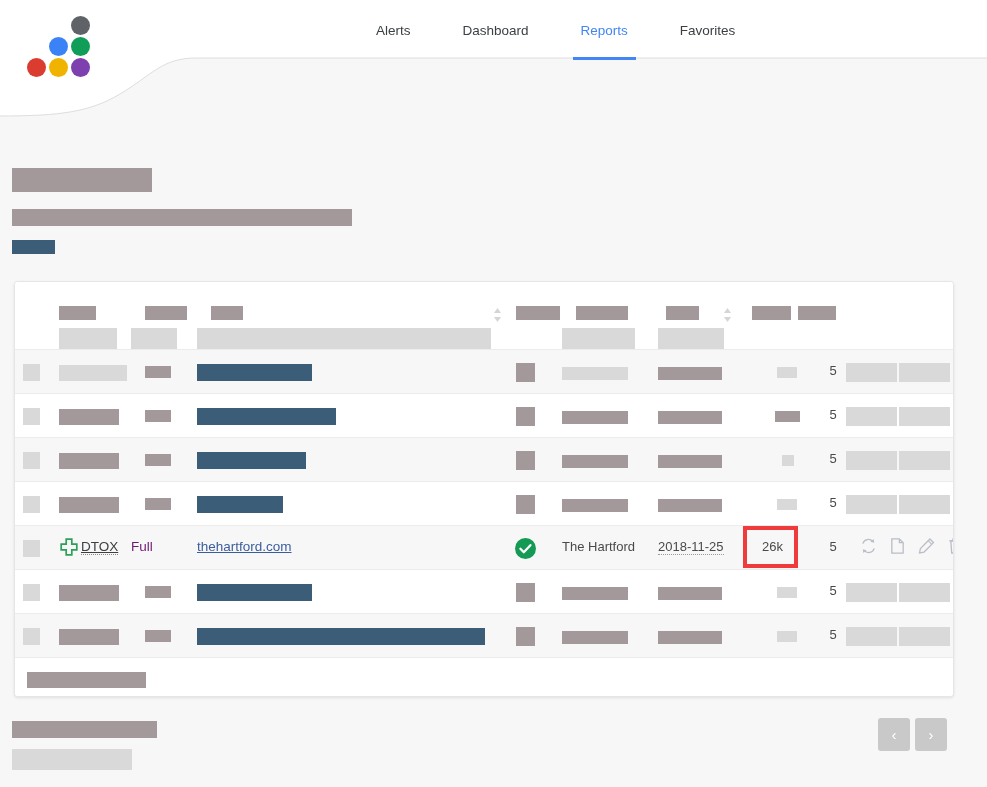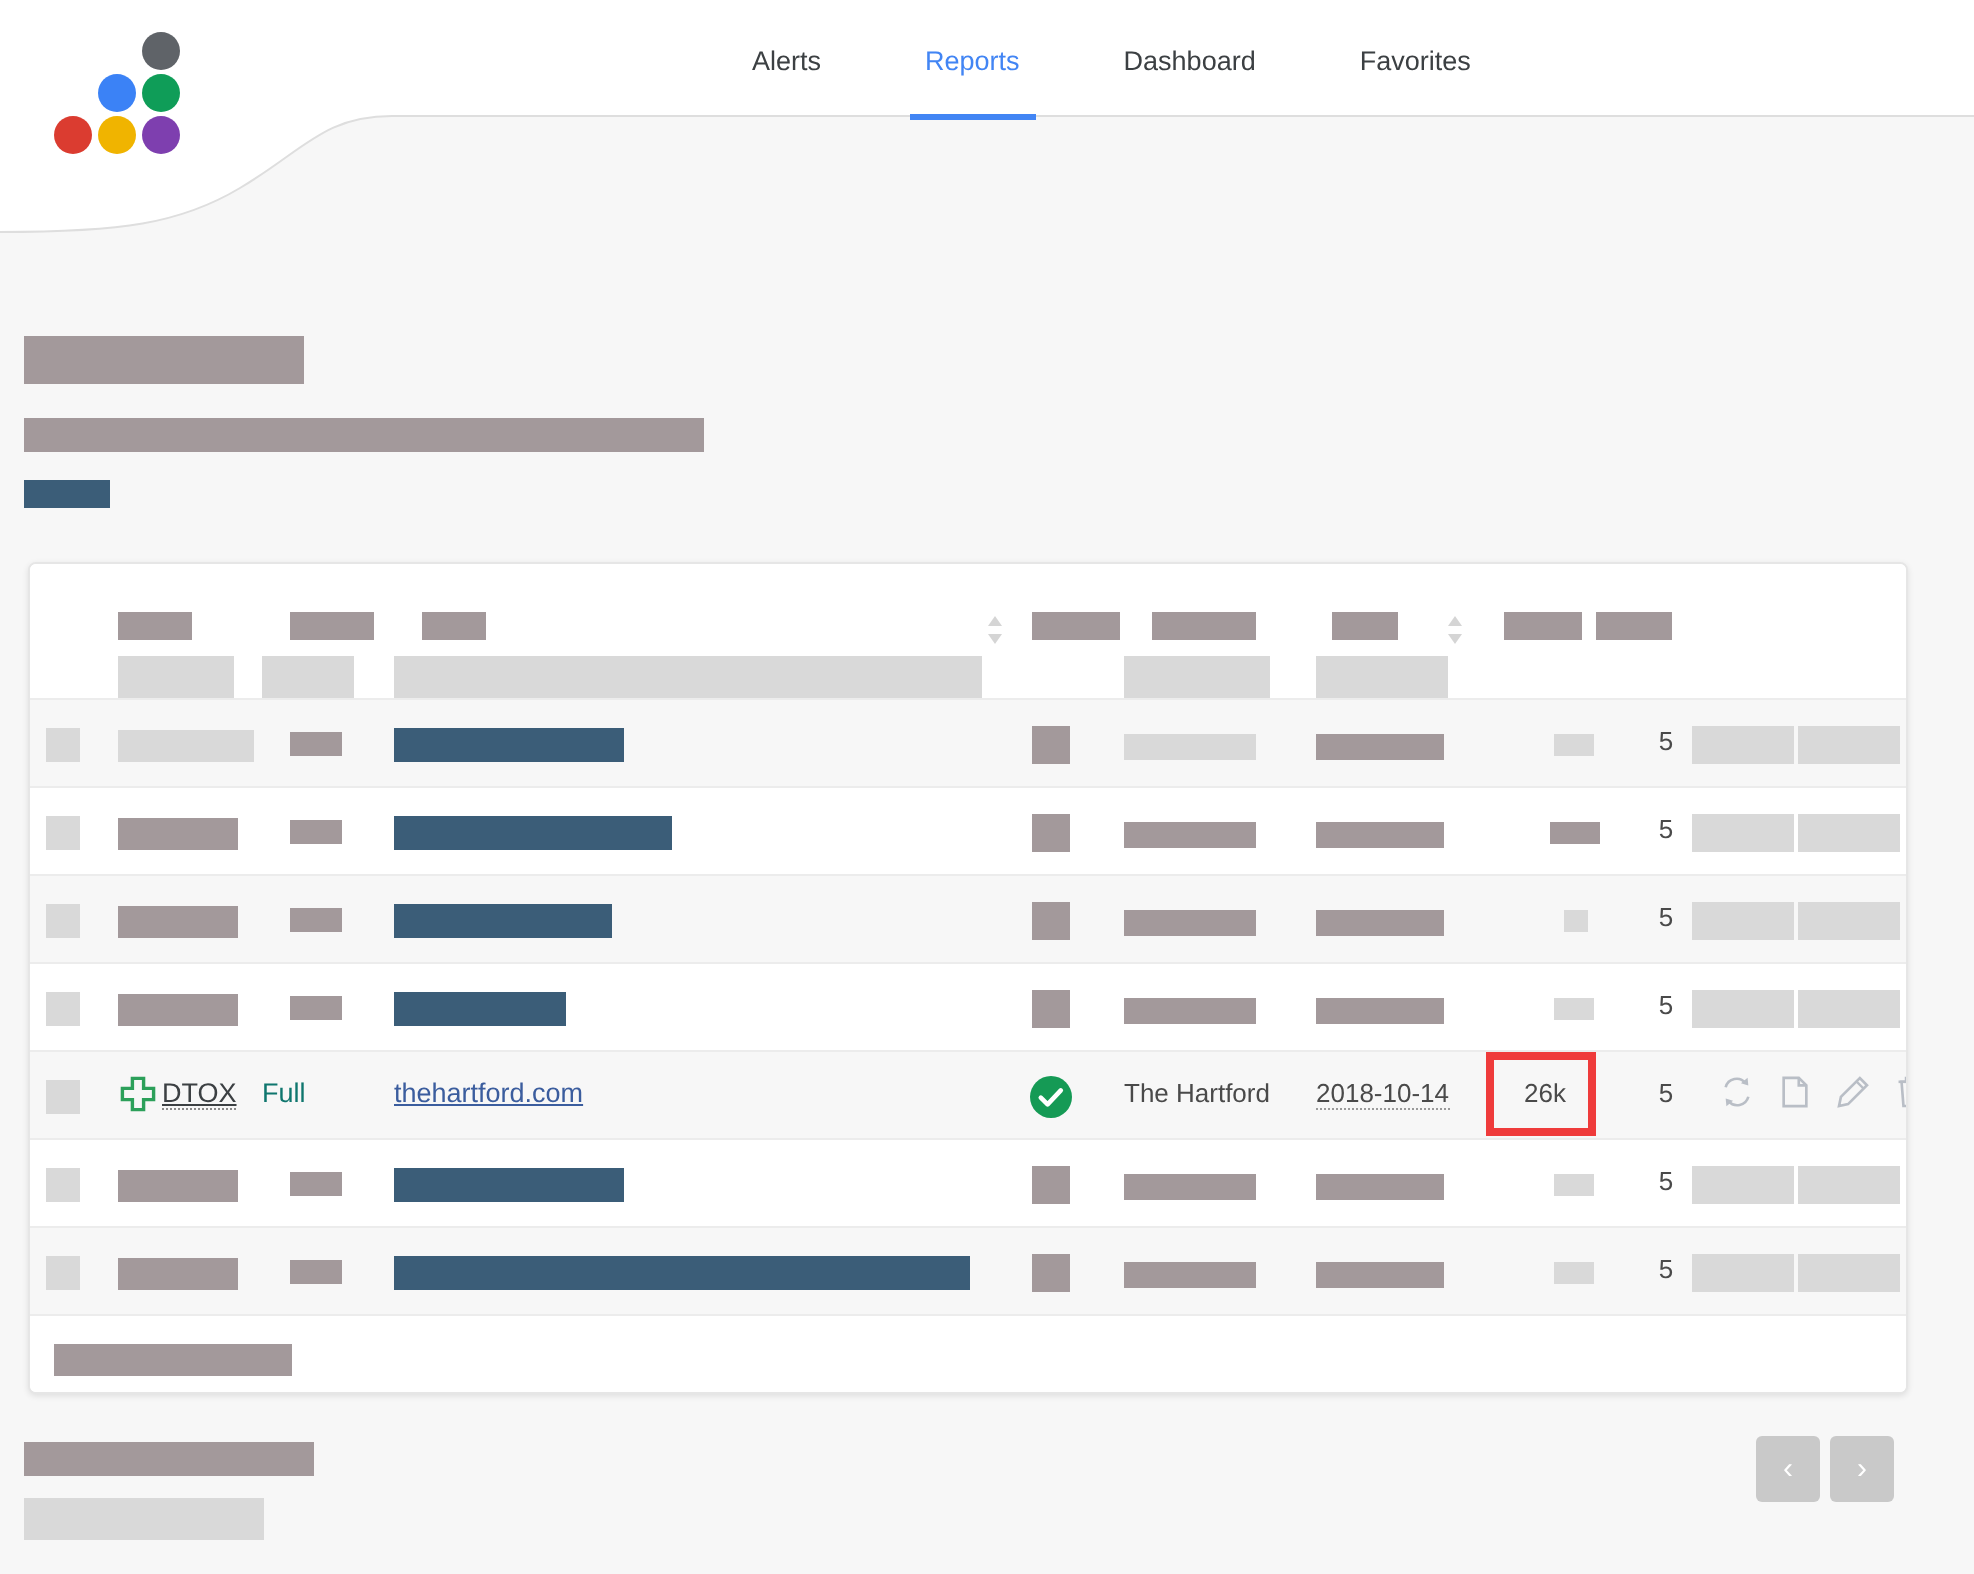--- a/index.html
+++ b/index.html
@@ -98,21 +98,21 @@
   
   .row-real { background:#f7f7f7; }
   .plus-ico { position:absolute; left:44px; top:12px; width:20px; height:20px; }
   .dtox {
     position:absolute; left:66px; top:13px;
     font-size:13.5px; color:#3c4043;
     border-bottom:1px dotted #8a8a8a;
     text-decoration:underline;
     cursor:pointer;
   }
-  .full { position:absolute; left:116px; top:13px; font-size:13.5px; color:#0f766e;text-align:right; }
+  .full { position:absolute; left:116px; top:13px; font-size:13.5px; color:#701a75;text-align:right; }
   .urlink {
     position:absolute; left:182px; top:13px;
     font-size:13.5px; color:#3b5d9e; text-decoration:underline; cursor:pointer;
   }
   .check-ico { position:absolute; left:500px; top:12px; width:21px; height:21px; }
   .company { position:absolute; left:547px; top:13px; font-size:13px; color:#4a4a4a; }
   .datetxt {
     position:absolute; left:643px; top:13px;
     font-size:13px; color:#4a4a4a;
     border-bottom:1px dotted #9a9a9a; cursor:pointer;
@@ -155,22 +155,22 @@
     <span class="dot d-gray"></span>
     <span class="dot d-blue"></span>
     <span class="dot d-green"></span>
     <span class="dot d-red"></span>
     <span class="dot d-yellow"></span>
     <span class="dot d-purple"></span>
   </div>
 
   <nav class="nav">
     <div class="nav-item">Alerts</div>
+    <div class="nav-item">Dashboard</div>
     <div class="nav-item active">Reports</div>
-    <div class="nav-item">Dashboard</div>
     <div class="nav-item">Favorites</div>
 
   </nav>
 </div>
 
 <div class="page-title-mask mask"></div>
 <div class="page-sub-mask mask"></div>
 <div class="page-link-mask mask-blue"></div>
 
 <div class="card">
@@ -265,21 +265,21 @@
     <span class="dtox">DTOX</span>
     <span class="full">Full</span>
     <span class="urlink">thehartford.com</span>
 
     <svg class="check-ico" viewBox="0 0 21 21">
       <circle cx="10.5" cy="10.5" r="10.5" fill="#159a55"></circle>
       <path d="M5.4 10.8 l3.4 3.4 l6.6 -7.0" fill="none" stroke="#ffffff" stroke-width="2.3" stroke-linecap="round" stroke-linejoin="round"></path>
     </svg>
 
     <span class="company">The Hartford</span>
-    <span class="datetxt">2018-10-14</span>
+    <span class="datetxt">2018-11-25</span>
     <span class="kbox">26k</span>
     <div class="cell num5">5</div>
 
     <div class="acts">
       <svg class="ico" viewBox="0 0 18 18">
         <path d="M3 6.5 A6 6 0 0 1 13.5 4.3" fill="none" stroke="#b9bec6" stroke-width="1.4"></path>
         <polygon points="14.6,1.5 15,5.6 11.1,4.4" fill="#b9bec6"></polygon>
         <path d="M15 11.5 A6 6 0 0 1 4.5 13.7" fill="none" stroke="#b9bec6" stroke-width="1.4"></path>
         <polygon points="3.4,16.5 3,12.4 6.9,13.6" fill="#b9bec6"></polygon>
       </svg>

